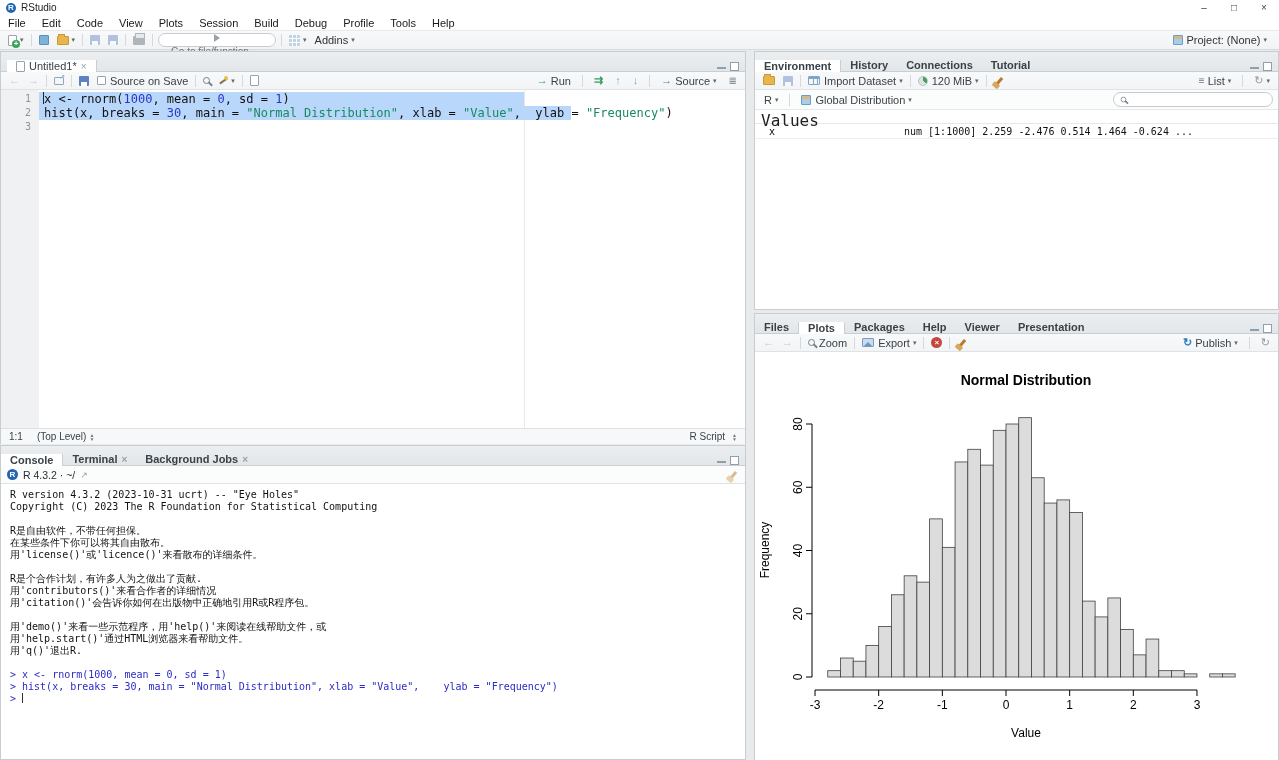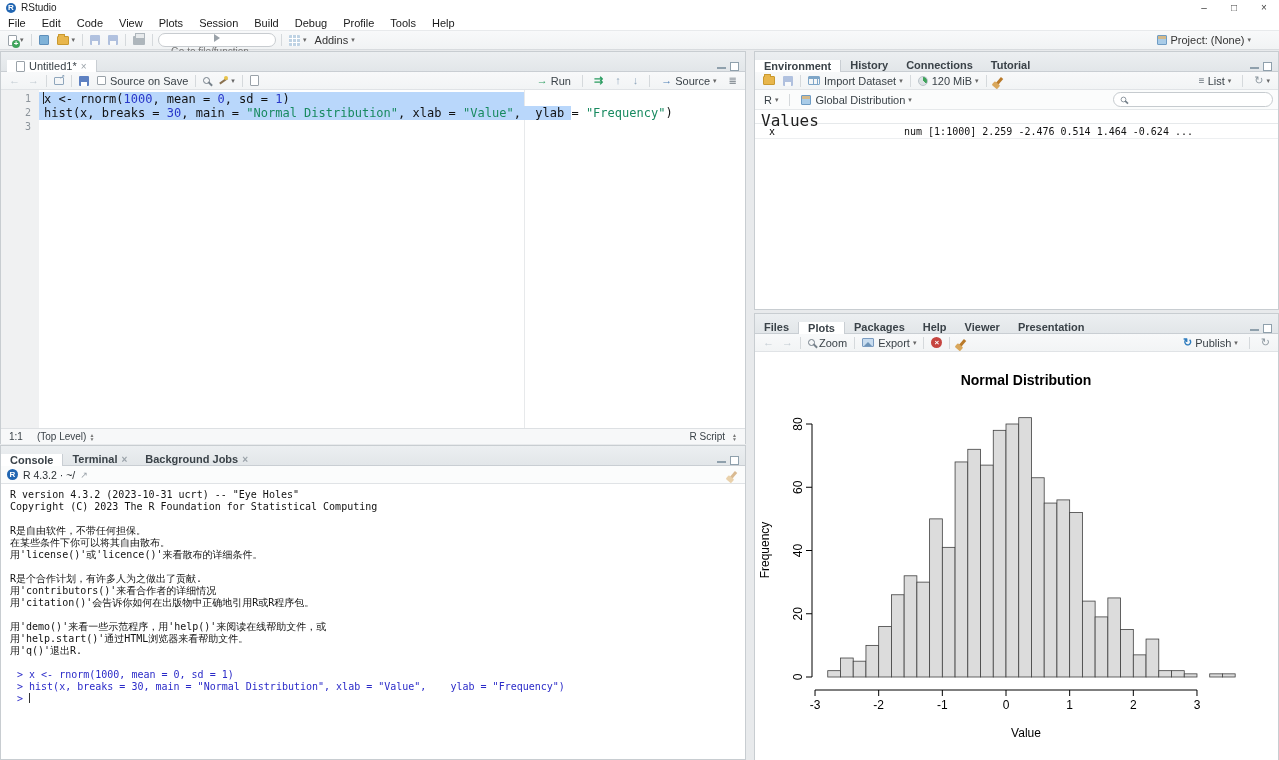--- a/index.html
+++ b/index.html
@@ -112,21 +112,21 @@
   .t-num { color:#2836C9; } .t-str { color:#188A60; } .t-pl { color:#111; }
   #edit-cursor { position:absolute; left:42px; top:2px; width:1px; height:12px; background:#222; }
   #editor-status { height:16px; border-top:1px solid #DDE0E3; background:#F7F8F9; display:flex;
                    align-items:center; font-size:10px; color:#3A4248; padding:0 8px; }
 
   
   #console-header { height:18px; border-bottom:1px solid #E0E3E6; background:#FBFCFC; display:flex;
                     align-items:center; padding:0 6px; font-size:10.5px; color:#2A2F33; gap:5px;}
   #console-out { padding:5px 0 0 9px; font-size:10px; line-height:12px; }
   .cline { white-space:pre; color:#111; }
-  .cline.in { color:#2A2AC8;margin-left:7px; }
+  .cline.in { color:#2A2AC8; }
   .cursor { display:inline-block; width:1px; height:10px; background:#333; vertical-align:-1px; }
 
   
   #env-selector { height:20px; display:flex; align-items:center; font-size:11px; color:#3A4248;
                   border-bottom:1px solid #E6E9EB; padding:0 5px; gap:4px; background:#FBFCFC;}
   #env-search { margin-left:auto; width:160px; height:15px; border:1px solid #C6CBCF; border-radius:8px;
                 background:#fff; display:flex; align-items:center; padding:0 6px; gap:4px;}
   #env-search input { border:none; outline:none; width:120px; font-size:10px; background:transparent;}
   #env-values-hdr { height:14px; font-size:16px; padding:1px 0 0 6px; border-bottom:1px solid #E6E9EB; color:#1F1F1F;}
   .env-row { position:relative; height:15px; border-bottom:1px solid #EDEFF1; font-size:10px; line-height:15px;}
@@ -204,21 +204,21 @@
   </span>
   <span class="vr"></span>
   <span class="tbtn">
     <span class="i-grid"></span>
     <span class="caret">▾</span>
     </span>
   <span class="tbtn">
     <span>Addins</span>
       <span class="caret">▾</span>
     </span>
-  <span class="right-tools" style="padding-right:24px;">
+  <span class="right-tools" style="padding-right:8px;">
     <span class="tbtn">
       <span class="i-cube" style="margin-right:4px;"></span>
       <span>Project: (None)</span>
         <span class="caret">▾</span>
       </span>
   </span>
 </div>
 
 <div class="pane" id="pane-source">
   <div class="tabstrip" id="editor-tabstrip">

